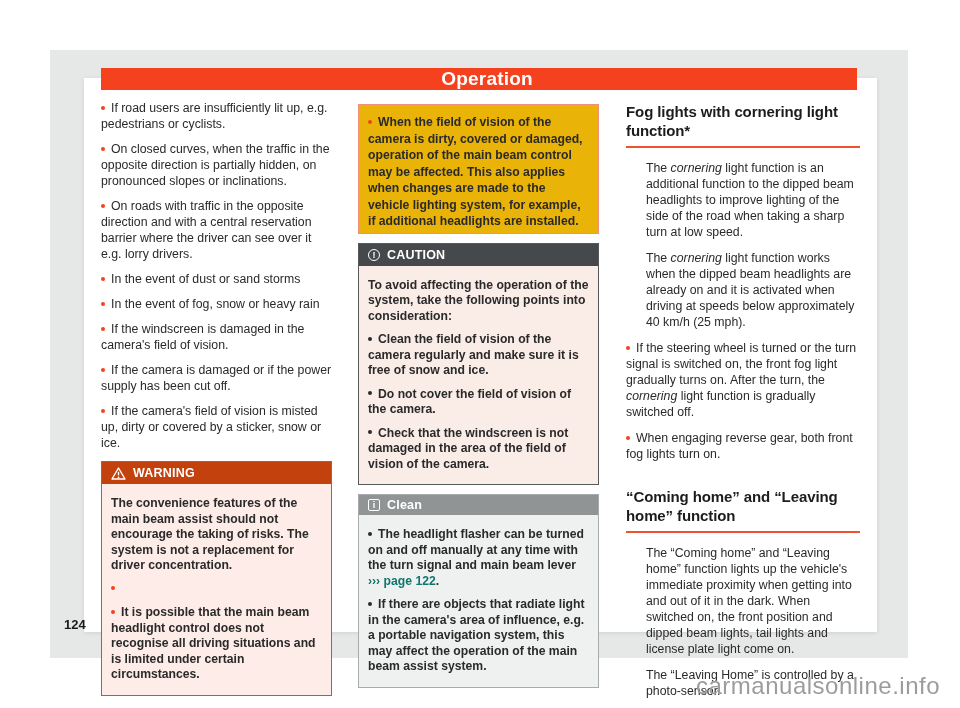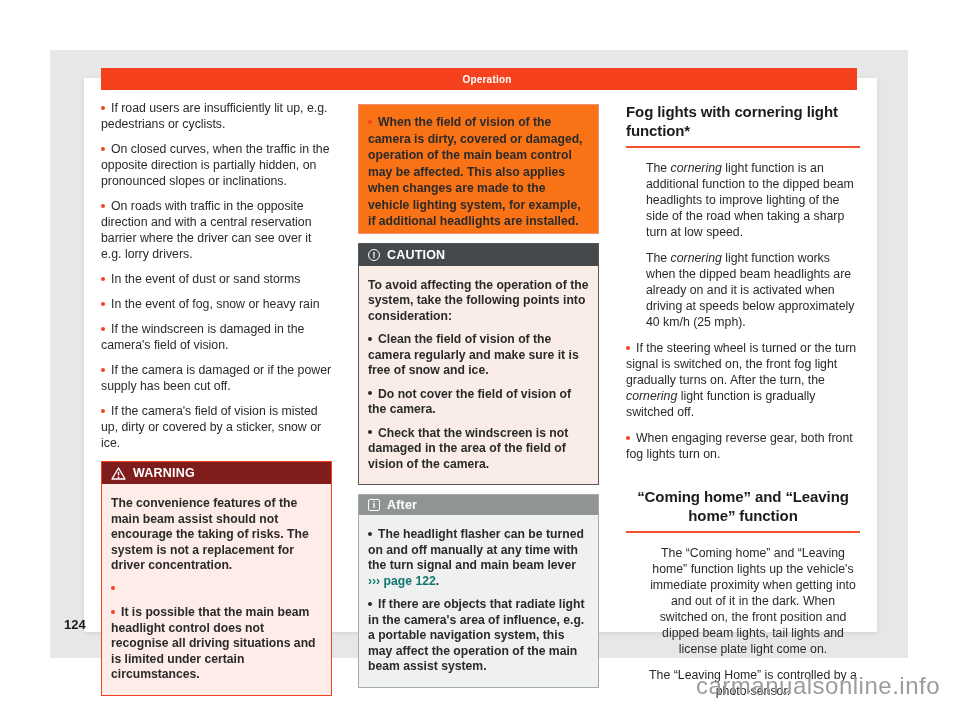--- a/index.html
+++ b/index.html
@@ -4,63 +4,63 @@
 <style>
   * { margin:0; padding:0; box-sizing:border-box; }
   html,body { width:960px; height:708px; }
   body { position:relative; background:#ffffff; font-family:"Liberation Sans", sans-serif; color:#2a2a2a; overflow:hidden; }
 
   .backdrop { position:absolute; left:50px; top:50px; width:858px; height:608px; background:#e6e8e8; }
   .page { position:absolute; left:84px; top:78px; width:793px; height:554px; background:#ffffff; box-shadow:0 1px 4px rgba(0,0,0,0.10); }
 
   .op-bar { position:absolute; left:17px; top:-10px; width:756px; height:22px; background:#f5411e;
             display:flex; align-items:center; justify-content:center; }
-  .op-bar span { color:#fff; font-weight:bold; font-size:10px; letter-spacing:.2px;margin-left:16px; }
+  .op-bar span { color:#fff; font-weight:bold; font-size:19px; letter-spacing:.2px;margin-left:16px; }
 
   .col { position:absolute; top:0; font-size:12.3px; line-height:16px; }
   .col-left  { left:17px;  width:231px; padding-top:22px; }
   .col-mid   { left:274px; width:241px; padding-top:26px; }
   .col-right { left:542px; width:234px; padding-top:25px; }
 
   ul.plain { list-style:none; }
   ul.plain li { margin-bottom:9px; }
   .dot { display:inline-block; width:4px; height:4px; border-radius:50%; background:#f5411e; vertical-align:2.5px; margin-right:6px; }
   .dot.dark { background:#2a2a2a; }
 
   .box { border:1px solid; margin-top:10px; }
   .box-header { display:flex; align-items:center; gap:7px; padding:4px 9px; height:22px; }
   .box-header .title { color:#fff; font-weight:bold; font-size:12.5px; letter-spacing:.2px; }
   .box-body { padding:12px 9px 4px; font-weight:bold; font-size:12.2px; line-height:15.5px; }
   .box-body p { margin-bottom:8px; }
   .box-body ul.plain li { margin-bottom:8px; }
 
   .warning { border-color:#f5411e; background:#fdece7; }
-  .warning .box-header { background:#7f1d1d; }
+  .warning .box-header { background:#c2410c; }
 
-  .highlight-box { border:1.5px solid #f0907a; background:#f97316; padding:9px 9px 3px;
+  .highlight-box { border:1.5px solid #f0907a; background:#eab308; padding:9px 9px 3px;
                    font-weight:bold; font-size:12.2px; line-height:16.5px; }
 
   .caution { border-color:#55595b; background:#faece7; margin-top:9px; }
   .caution .box-header { background:#46494b; }
 
   .note { border-color:#a8abac; background:#eff1f1; margin-top:9px; }
   .note .box-header { background:#919495; height:20px; }
 
   .ic { display:inline-flex; align-items:center; justify-content:center; width:12px; height:12px;
         border:1.4px solid #fff; color:#fff; font-size:9px; font-weight:bold; flex:0 0 auto; }
   .ic-circle { border-radius:50%; }
   .ic-square { border-radius:2px; font-style:normal; }
 
   .gray-ref { color:#0f766e; }
 
   h2.sec { font-size:15px; line-height:18.5px; color:#1c1c1c; letter-spacing:-.1px; }
   .rule { border:none; border-top:2px solid #f2512f; margin:6px 0 12px; }
   .col-right p { margin-bottom:10px;margin-left:20px; }
   .col-right ul.plain li { margin-bottom:10px; }
-  .sec2 { margin-top:26px;text-align:center; }
+  .sec2 { margin-top:26px; }
 
   .page-number { position:absolute; left:64px; top:617px; font-size:13px; font-weight:bold; color:#1a1a1a; }
   .watermark { position:absolute; right:20px; top:672px; font-size:24px; color:#9c9c9c; letter-spacing:.5px; }
 </style>
 </head>
 <body>
 
 <div class="backdrop"></div>
 
 <div class="page">
@@ -116,21 +116,21 @@
           <li><span class="dot dark"></span><span>Clean the field of vision of the camera regularly and make sure it is free of snow and ice.</span></li>
           <li><span class="dot dark"></span><span>Do not cover the field of vision of the camera.</span></li>
           <li><span class="dot dark"></span><span>Check that the windscreen is not damaged in the area of the field of vision of the camera.</span></li>
         </ul>
       </div>
     </div>
 
     <div class="box note">
       <div class="box-header">
         <span class="ic ic-square">i</span>
-        <span class="title">After</span>
+        <span class="title">Clean</span>
       </div>
       <div class="box-body">
         <ul class="plain">
           <li><span class="dot dark"></span><span>The headlight flasher can be turned on and off manually at any time with the turn signal and main beam lever </span><span class="gray-ref">››› page 122</span><span>.</span></li>
           <li><span class="dot dark"></span><span>If there are objects that radiate light in the camera's area of influence, e.g. a portable navigation system, this may affect the operation of the main beam assist system.</span></li>
         </ul>
       </div>
     </div>
   </div>
 

